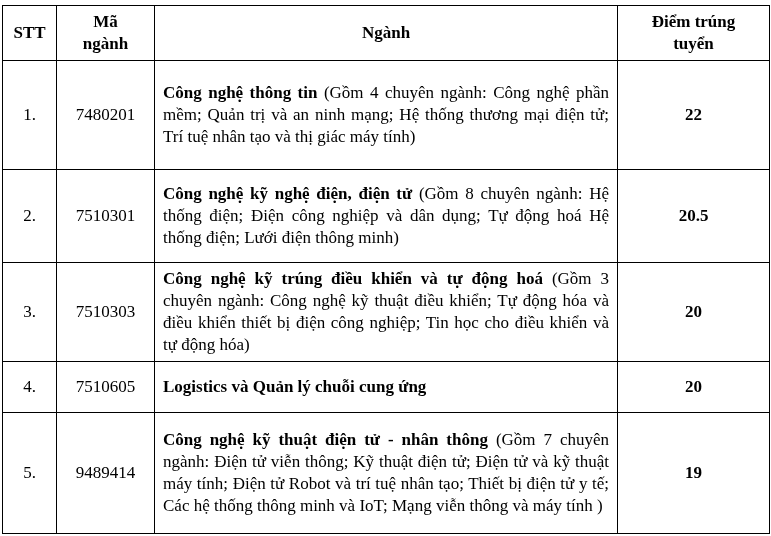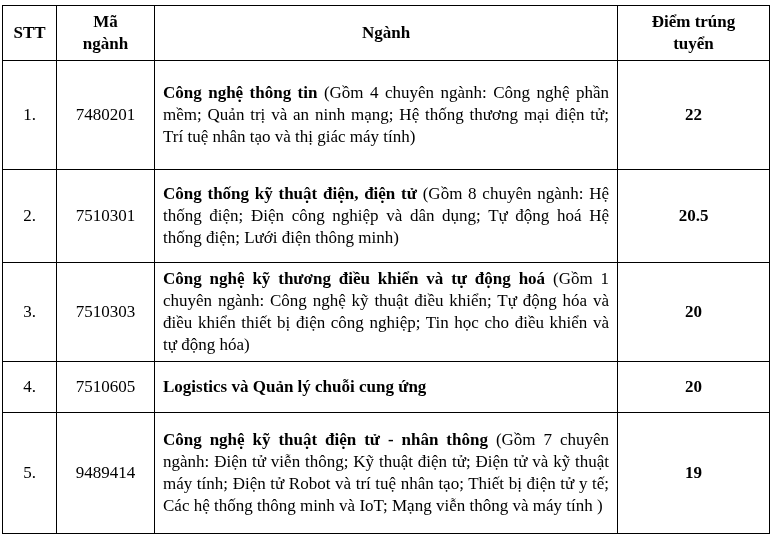--- a/index.html
+++ b/index.html
@@ -84,27 +84,27 @@
     <tbody>
       <tr class="r-0">
         <td class="cell-stt">1.</td>
         <td class="cell-code">7480201</td>
         <td class="cell-major"><span class="major-name">Công nghệ thông tin</span> <span class="major-detail">(Gồm 4 chuyên ngành: Công nghệ phần mềm; Quản trị và an ninh mạng; Hệ thống thương mại điện tử; Trí tuệ nhân tạo và thị giác máy tính)</span></td>
         <td class="cell-score">22</td>
       </tr>
       <tr class="r-1">
         <td class="cell-stt">2.</td>
         <td class="cell-code">7510301</td>
-        <td class="cell-major"><span class="major-name">Công thống kỹ thuật điện, điện tử</span> <span class="major-detail">(Gồm 8 chuyên ngành: Hệ thống điện; Điện công nghiệp và dân dụng; Tự động hoá Hệ thống điện; Lưới điện thông minh)</span></td>
+        <td class="cell-major"><span class="major-name">Công nghệ kỹ nghệ điện, điện tử</span> <span class="major-detail">(Gồm 8 chuyên ngành: Hệ thống điện; Điện công nghiệp và dân dụng; Tự động hoá Hệ thống điện; Lưới điện thông minh)</span></td>
         <td class="cell-score">20.5</td>
       </tr>
       <tr class="r-2">
         <td class="cell-stt">3.</td>
         <td class="cell-code">7510303</td>
-        <td class="cell-major"><span class="major-name">Công nghệ kỹ thương điều khiển và tự động hoá</span> <span class="major-detail">(Gồm 1 chuyên ngành: Công nghệ kỹ thuật điều khiển; Tự động hóa và điều khiển thiết bị điện công nghiệp; Tin học cho điều khiển và tự động hóa)</span></td>
+        <td class="cell-major"><span class="major-name">Công nghệ kỹ trúng điều khiển và tự động hoá</span> <span class="major-detail">(Gồm 3 chuyên ngành: Công nghệ kỹ thuật điều khiển; Tự động hóa và điều khiển thiết bị điện công nghiệp; Tin học cho điều khiển và tự động hóa)</span></td>
         <td class="cell-score">20</td>
       </tr>
       <tr class="r-3">
         <td class="cell-stt">4.</td>
         <td class="cell-code">7510605</td>
         <td class="cell-major"><span class="major-name">Logistics và Quản lý chuỗi cung ứng</span> <span class="major-detail"></span></td>
         <td class="cell-score">20</td>
       </tr>
       <tr class="r-4">
         <td class="cell-stt">5.</td>

